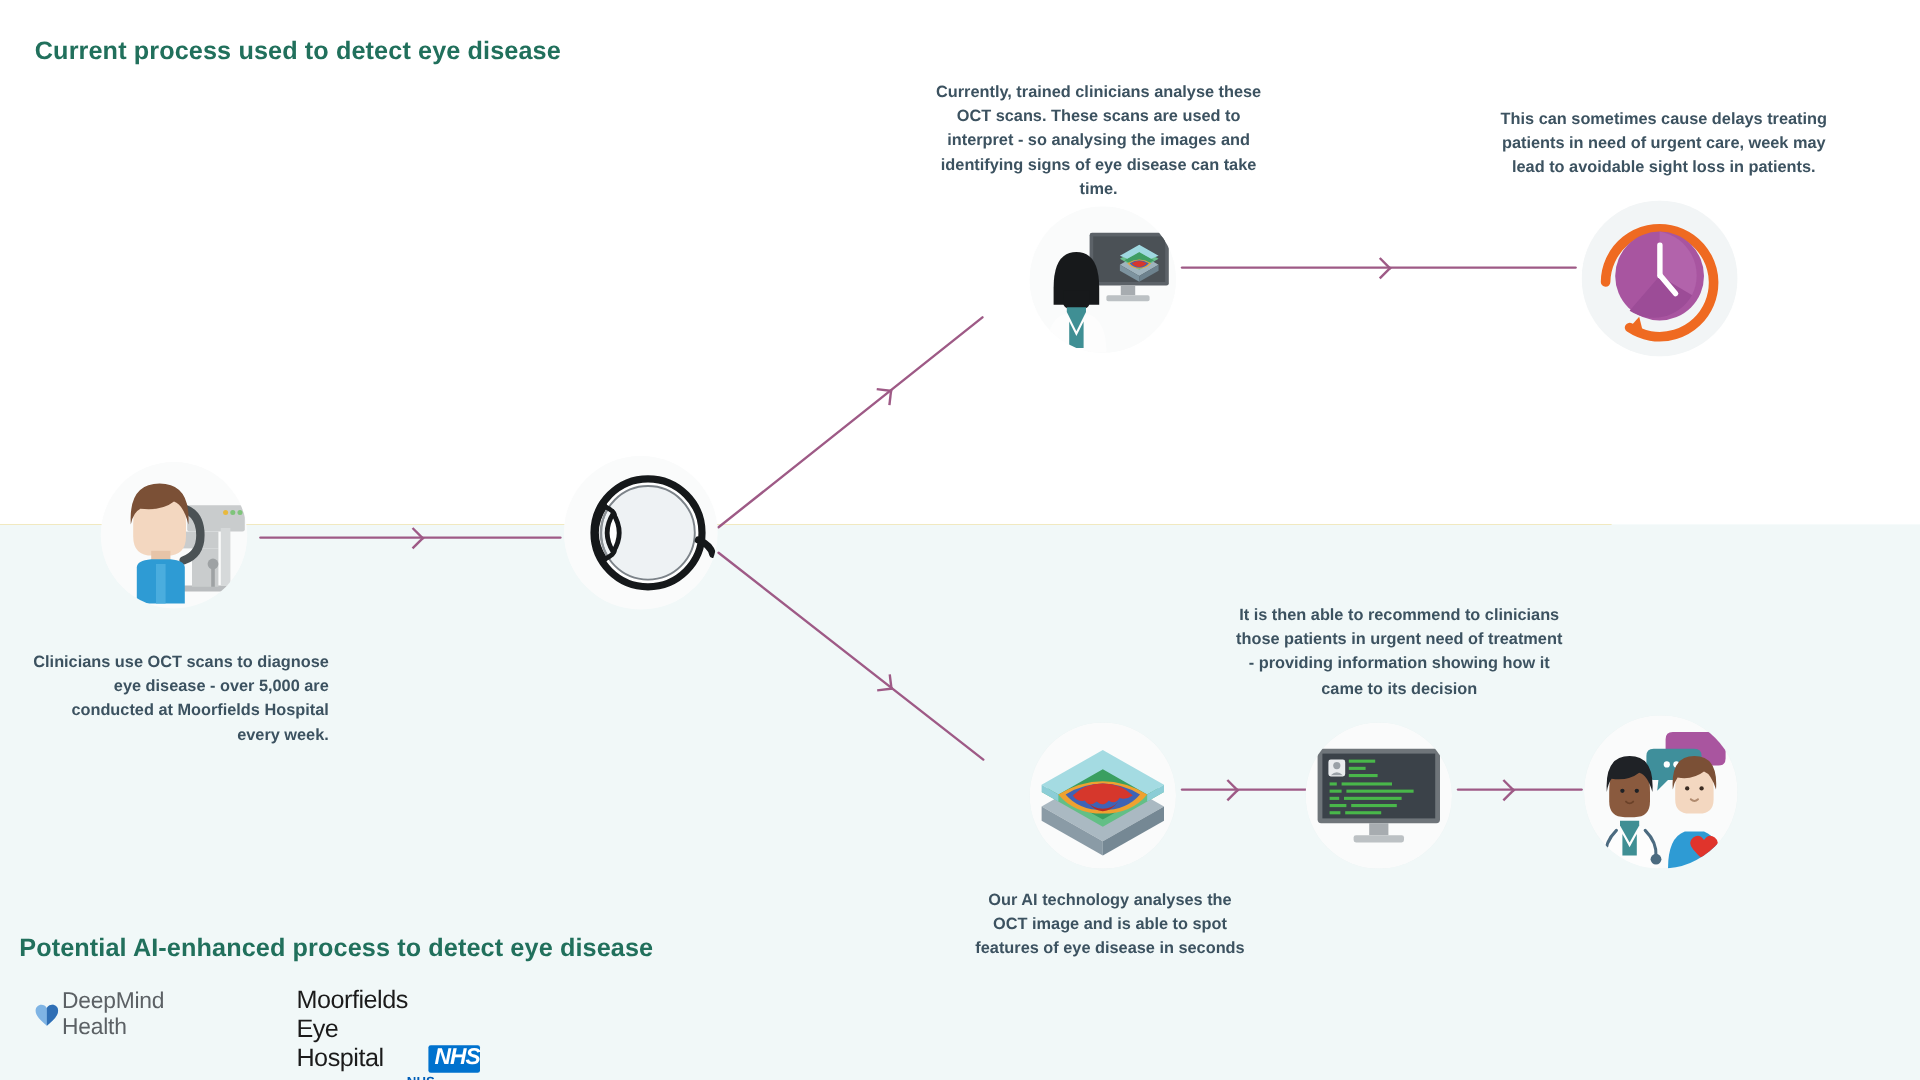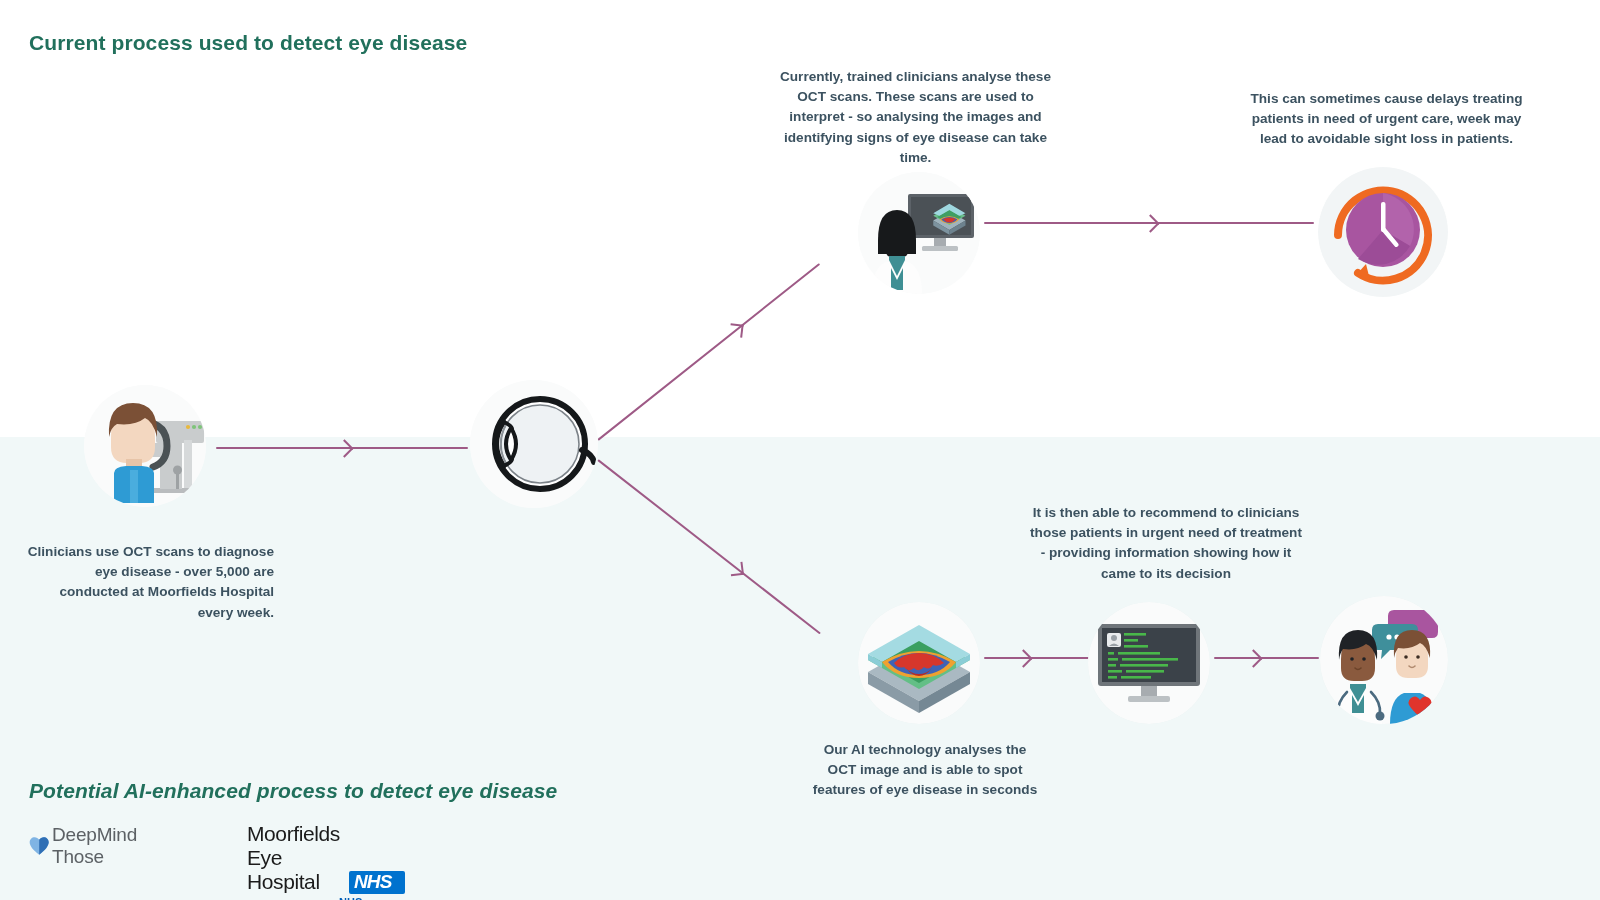--- a/index.html
+++ b/index.html
@@ -18,21 +18,21 @@
   
   .heading {
     position: absolute;
     color: #21705c;
     font-size: 21px;
     font-weight: bold;
     letter-spacing: .1px;
     white-space: nowrap;
   }
   #heading-top    { left: 29px; top: 31px; }
-  #heading-bottom { left: 29px; top: 779px; font-style: italic; }
+  #heading-bottom { left: 16px; top: 779px; }
 
   
   .caption {
     position: absolute;
     color: #3c5260;
     font-size: 13.6px;
     font-weight: bold;
     line-height: 20.2px;
     text-align: center;
   }
@@ -74,21 +74,21 @@
   .mf-main { display: flex; align-items: flex-end; }
   .mf-text { font-size: 21px; color: #1b1b1b; letter-spacing: -.4px; }
   .nhs-box {
     margin-left: 9px;
     background: #0072ce;
     color: #ffffff;
     font-size: 19px;
     font-weight: bold;
     font-style: italic;
     letter-spacing: -.8px;
-    padding: 1px 13px 2px 5px;
+    padding: 1px 0 2px 5px;
     border-radius: 2px;
     line-height: 1.05;
   }
   .mf-sub {
     align-self: center;
     margin-top: 2px;
     margin-left: 92px;
     font-size: 11px;
     font-weight: bold;
     color: #005eb8;
@@ -330,21 +330,21 @@
     </svg>
   </div>
 
   <div class="logo-row">
 
     <div class="logo" id="logo-deepmind">
       <svg width="34" height="30" viewBox="0 0 34 30">
         <path d="M15 28 C6 21 1 15 1 9.5 C1 5 4.2 2 8.3 2 C11 2 13.4 3.4 15 5.9 C16.6 3.4 19 2 21.7 2 C25.8 2 29 5 29 9.5 C29 15 24 21 15 28 Z" fill="#7fb4e4"></path>
         <path d="M15 5.9 C16.6 3.4 19 2 21.7 2 C25.8 2 29 5 29 9.5 C29 15 24 21 15 28 Z" fill="#2f6fb5"></path>
       </svg>
-      <span class="dm-text">DeepMind Those</span>
+      <span class="dm-text">DeepMind Health</span>
     </div>
 
     <div class="logo" id="logo-moorfields">
       <div class="mf-main">
         <span class="mf-text">Moorfields Eye Hospital</span>
         <span class="nhs-box">NHS</span>
       </div>
       <div class="mf-sub">NHS Foundation Trust</div>
     </div>
 

